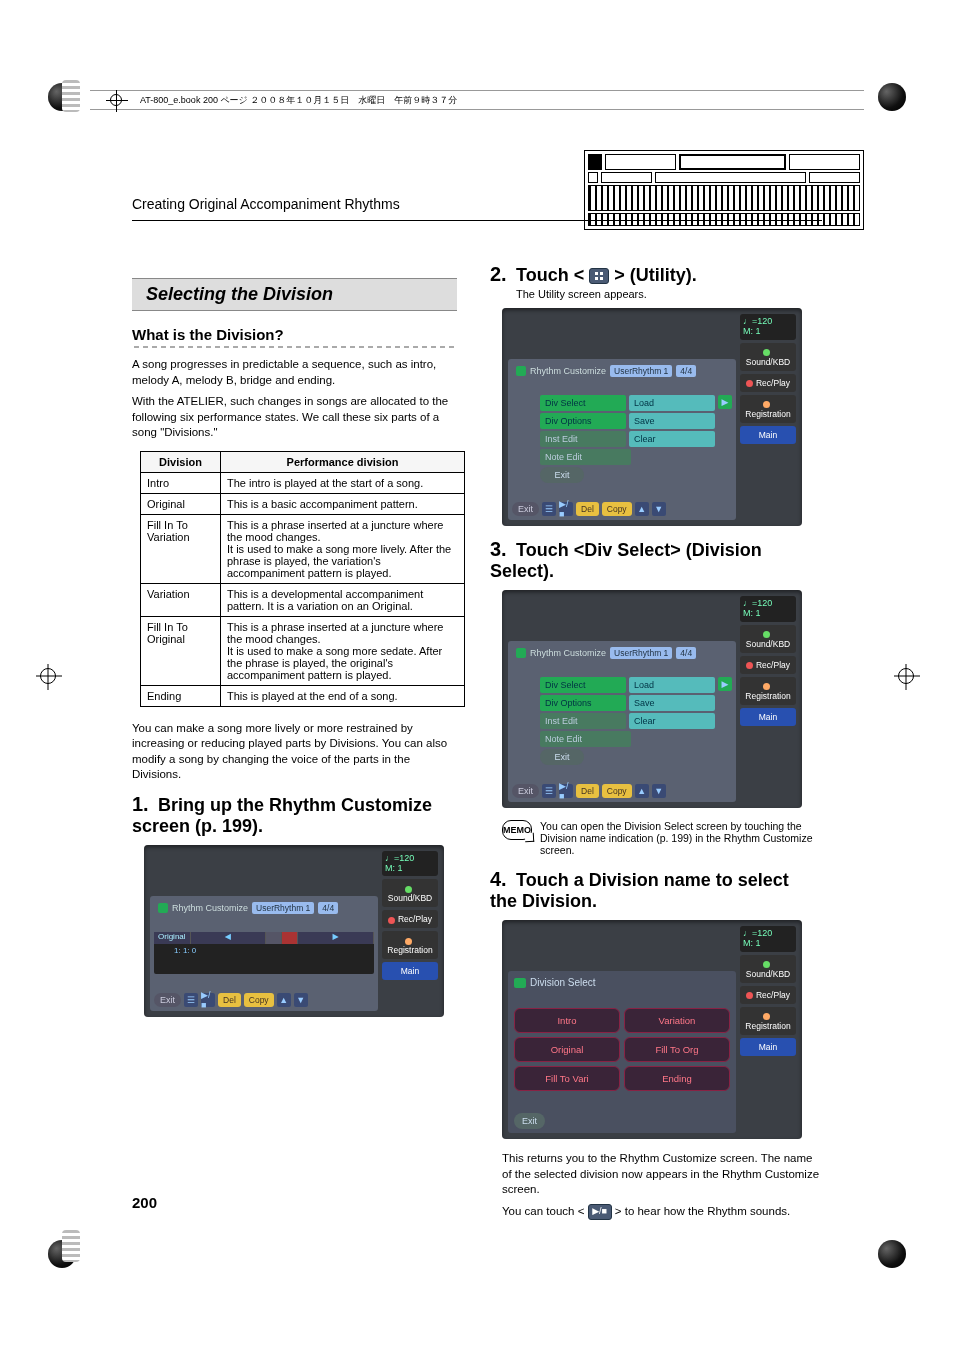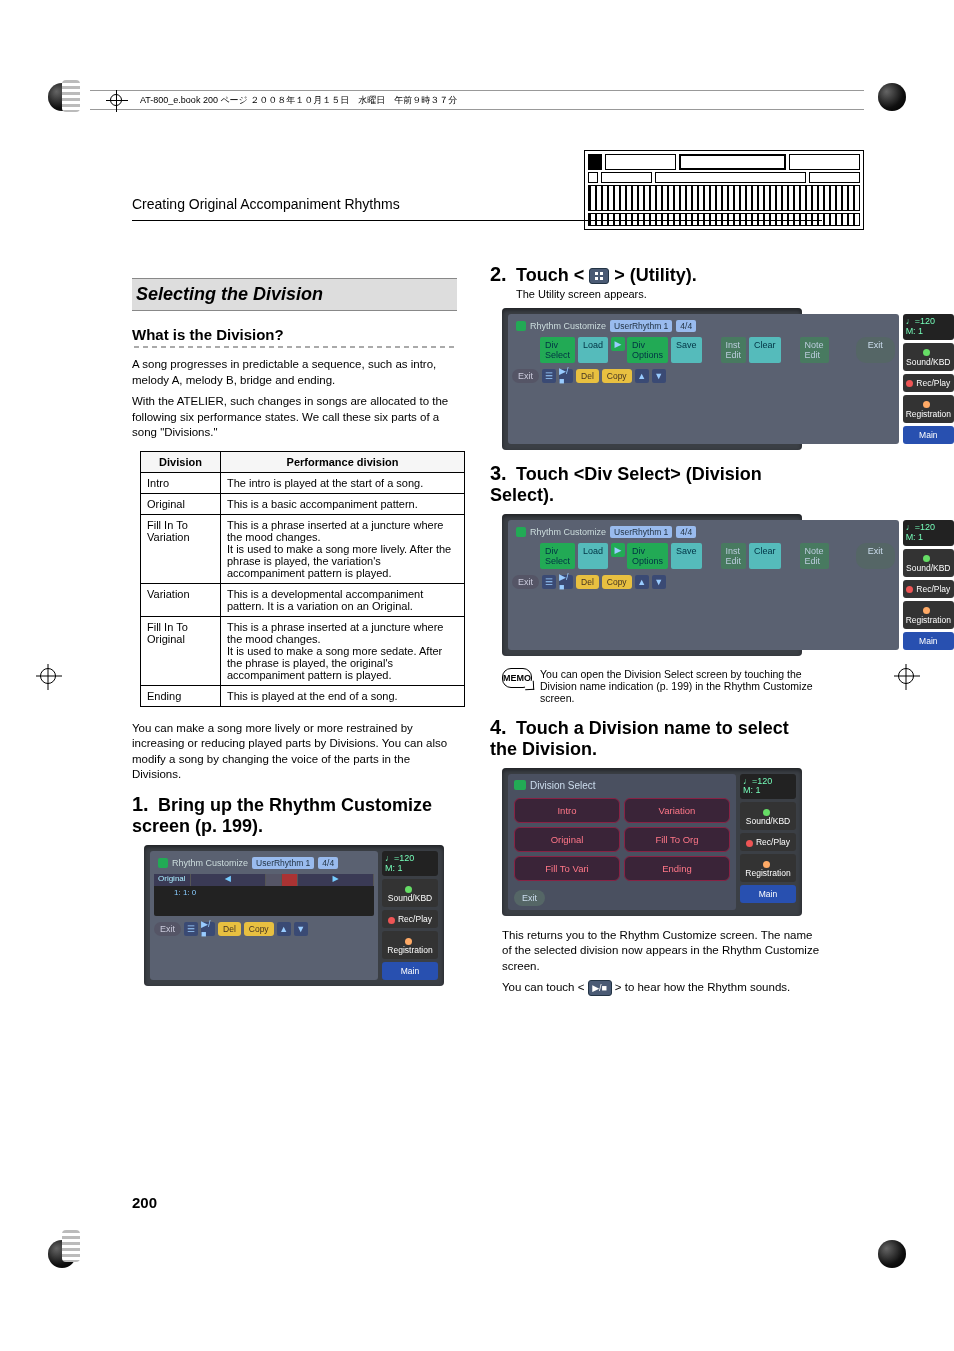--- a/index.html
+++ b/index.html
@@ -78,21 +78,21 @@
   .col {
     position: absolute;
     width: 330px;
   }
   .col-left { left: 132px; top: 278px; }
   .col-right { left: 490px; top: 253px; }
   .section-bar {
     background: #ddd;
     border-top: 1px solid #888;
     border-bottom: 1px solid #888;
-    padding: 5px 4px;
+    padding: 5px 14px;
     font-size: 18px;
     font-weight: 700;
     font-style: italic;
     margin-bottom: 15px;
     width: 325px;
   }
   .sub-h {
     font-size: 15px;
     font-weight: 700;
     margin-bottom: 2px;
@@ -118,28 +118,28 @@
   .step-text { font-size: 18px; font-weight: 700; }
   .step-sub { font-size: 11px; margin-left: 26px; margin-top:2px;}
   .screenshot {
     width: 300px; margin: 8px 0 12px 12px;
     border-radius: 4px;
     background: #3b3f45;
     padding: 6px;
     display:flex; gap:4px;
     box-shadow: 0 2px 4px rgba(0,0,0,.5) inset;
   }
-  .scr-main { flex:1; background:#5a6171; border-radius:3px; padding:4px; display:flex;flex-direction:column;gap:3px;}
+  .scr-main { flex:1; background:#5a6171; border-radius:3px; padding:4px; display:flex;flex-direction:column;gap:16px;margin-top:45px;}
   .scr-right { width:56px; display:flex;flex-direction:column;gap:3px;}
   .scr-title { color:#cdd; font-size:9px; padding:2px 4px; display:flex; gap:4px; align-items:center;}
   .scr-title .box { background:#9be; color:#234; padding:1px 4px; border-radius:2px; font-size:8.5px;}
   .scr-track { background:#222; height:42px; border-radius:2px; position:relative;}
   .scr-track .hdr{position:absolute;top:0;left:0;right:0;height:12px;background:#3a3a55;display:flex;}
   .scr-track .hdr span{font-size:8px;color:#aef;padding:0 4px;border-right:1px solid #555;}
-  .scr-list { display:flex;flex-direction:row;gap:2px;padding-left:28px; }
+  .scr-list { display:flex;flex-direction:column;gap:2px;padding-left:28px; }
   .scr-list-row { display:flex; gap:3px; }
   .scr-item { background:#2a5; color:#034; font-size:9px; padding:3px 5px; border-radius:2px; flex:1;}
   .scr-item.dim { background:#487a60; color:#bcd;}
   .scr-item.bluish{background:#5bb;}
   .scr-exit { background:#566; color:#cde; font-size:9px; padding:3px 8px; border-radius:10px; width:44px; text-align:center;}
   .scr-btnrow { display:flex; gap:3px; margin-top:3px; align-items:center;}
   .scr-pill { background:#556;color:#ccd;border-radius:10px;padding:2px 6px;font-size:9px;}
   .scr-yell { background:#e8c040;color:#432;border-radius:3px;padding:2px 5px;font-size:8.5px;}
   .scr-tri { width:14px;height:14px;background:#3a4a74;border-radius:2px;display:flex;align-items:center;justify-content:center;color:#9cf;font-size:9px;}
   .side-tempo { background:#222;color:#7fb;font-size:9px;padding:3px;border-radius:3px;line-height:1.1;}

